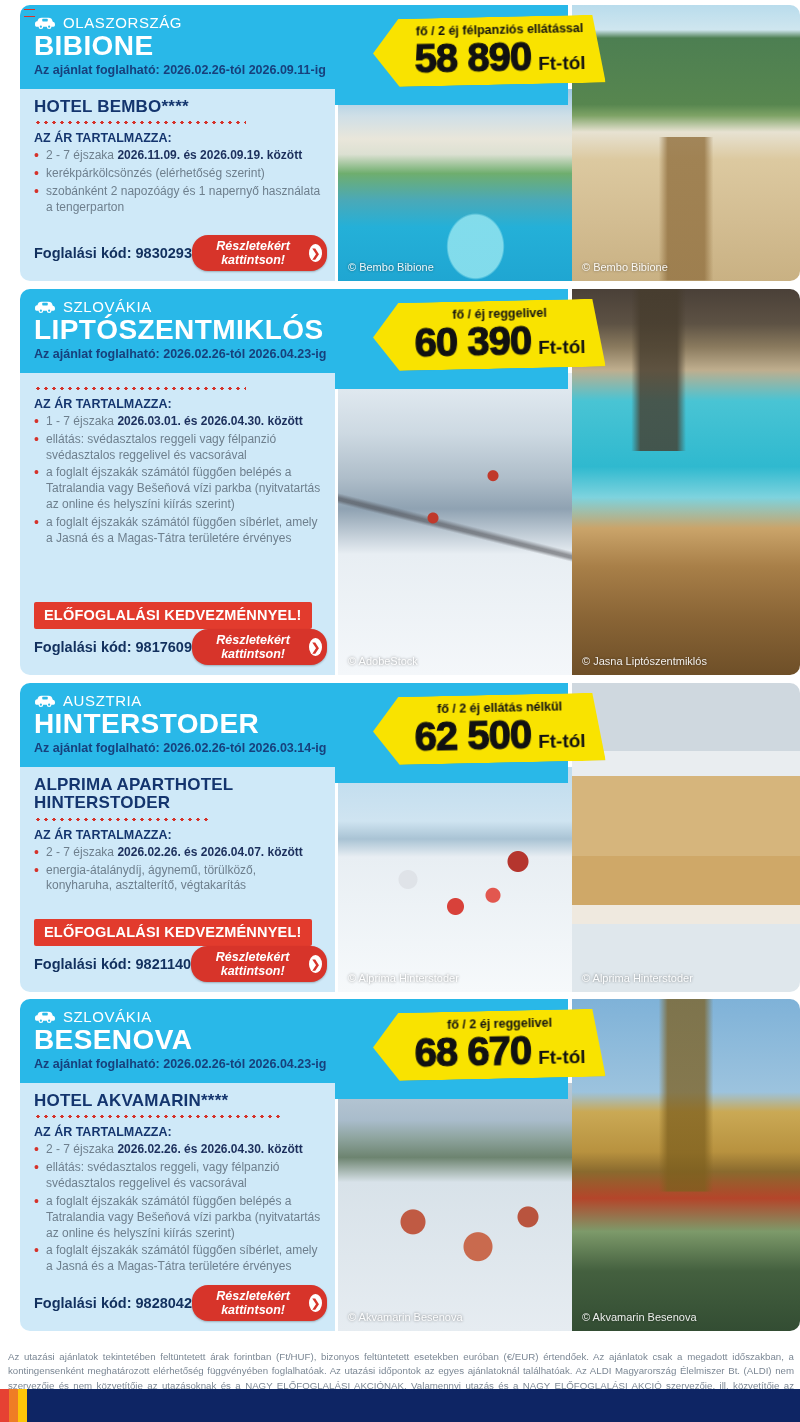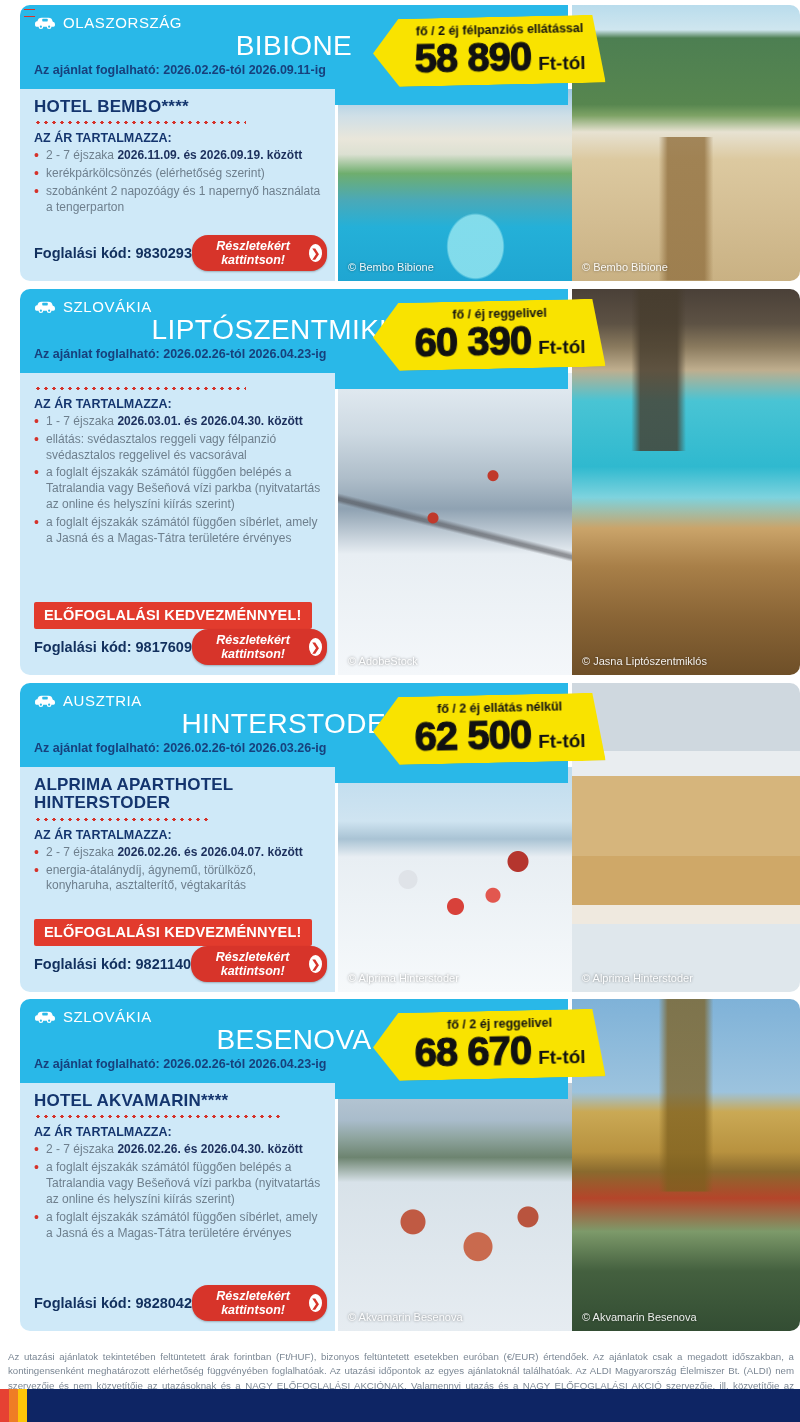--- a/index.html
+++ b/index.html
@@ -4,21 +4,21 @@
 <style>
   html,body{margin:0;padding:0;background:#fff;}
   .page{position:relative;width:800px;height:1422px;background:#fff;overflow:hidden;
         font-family:"Liberation Sans",sans-serif;}
   .card{position:absolute;left:20px;right:0;}
   
   .head{position:absolute;top:0;left:0;width:548px;height:100px;background:#29b8e8;
         border-radius:10px 0 0 0;padding:9px 14px 0;box-sizing:border-box;}
   .country-row{display:flex;align-items:center;gap:7px;}
   .country{color:#fff;font-size:15px;letter-spacing:.6px;font-weight:500;}
-  .title{color:#fff;font-size:28px;font-weight:normal;margin:1px 0 3px;letter-spacing:.4px;line-height:1;text-align:center;}
+  .title{color:#fff;font-size:28px;font-weight:bold;margin:1px 0 3px;letter-spacing:.4px;line-height:1;}
   .dates{color:#17407c;font-weight:bold;font-size:12.5px;}
   
   .photo{position:absolute;overflow:hidden;}
   .pA{top:84px;left:318px;width:250px;bottom:0;}
   .pB{top:0;right:0;width:228px;bottom:0;border-radius:0 10px 10px 0;}
   .credit{position:absolute;left:10px;bottom:8px;color:#fff;font-size:11px;opacity:.9;
           text-shadow:0 0 3px rgba(0,0,0,.55);white-space:nowrap;}
   
   .panel{position:absolute;top:84px;left:0;width:315px;bottom:0;background:#cfe9f8;
          border-radius:0 0 0 10px;padding:9px 14px 0;box-sizing:border-box;}
@@ -215,21 +215,21 @@
               <circle cx="10" cy="16" r="3.4" fill="#fff"></circle>
               <circle cx="22" cy="16" r="3.4" fill="#fff"></circle>
               <circle cx="10" cy="16" r="1.6" fill="#29b8e8"></circle>
               <circle cx="22" cy="16" r="1.6" fill="#29b8e8"></circle>
               <rect x="12" y="4.5" width="8" height="4" rx="1" fill="#29b8e8"></rect>
             </svg>
         </span>
         <span class="country">AUSZTRIA</span>
       </div>
       <h2 class="title">HINTERSTODER</h2>
-      <div class="dates">Az ajánlat foglalható: 2026.02.26-tól 2026.03.26-ig</div>
+      <div class="dates">Az ajánlat foglalható: 2026.02.26-tól 2026.03.14-ig</div>
     </header>
     <div class="badge">
       <div class="badge-cond">fő / 2 éj ellátás nélkül</div>
       <div class="badge-price">
           <span class="amount">62 500</span>
           <span class="suffix">Ft-tól</span>
         </div>
     </div>
     <div class="panel">
       <h3 class="hotel" style="max-width:220px;">ALPRIMA APARTHOTEL HINTERSTODER</h3>
@@ -280,20 +280,21 @@
           <span class="amount">68 670</span>
           <span class="suffix">Ft-tól</span>
         </div>
     </div>
     <div class="panel">
       <h3 class="hotel">HOTEL AKVAMARIN****</h3>
       <div class="dots" style="width:250px;"></div>
       <div class="includes">AZ ÁR TARTALMAZZA:</div>
       <ul class="bullets">
         <li><span>2 - 7 éjszaka </span><b>2026.02.26. és 2026.04.30. között</b></li>
+        <li><span>ellátás: svédasztalos reggeli, vagy félpanzió svédasztalos reggelivel és vacsorával</span></li>
         <li><span>a foglalt éjszakák számától függően belépés a Tatralandia vagy Bešeňová vízi parkba (nyitvatartás az online és helyszíni kiírás szerint)</span></li>
         <li><span>a foglalt éjszakák számától függően síbérlet, amely a Jasná és a Magas-Tátra területére érvényes</span></li>
       </ul>
       <div class="foot">
         <span class="code">Foglalási kód: 9828042</span>
         <button class="cta">
             <span>Részletekért kattintson!</span>
             <span class="arrow">❯</span>
           </button>
       </div>

